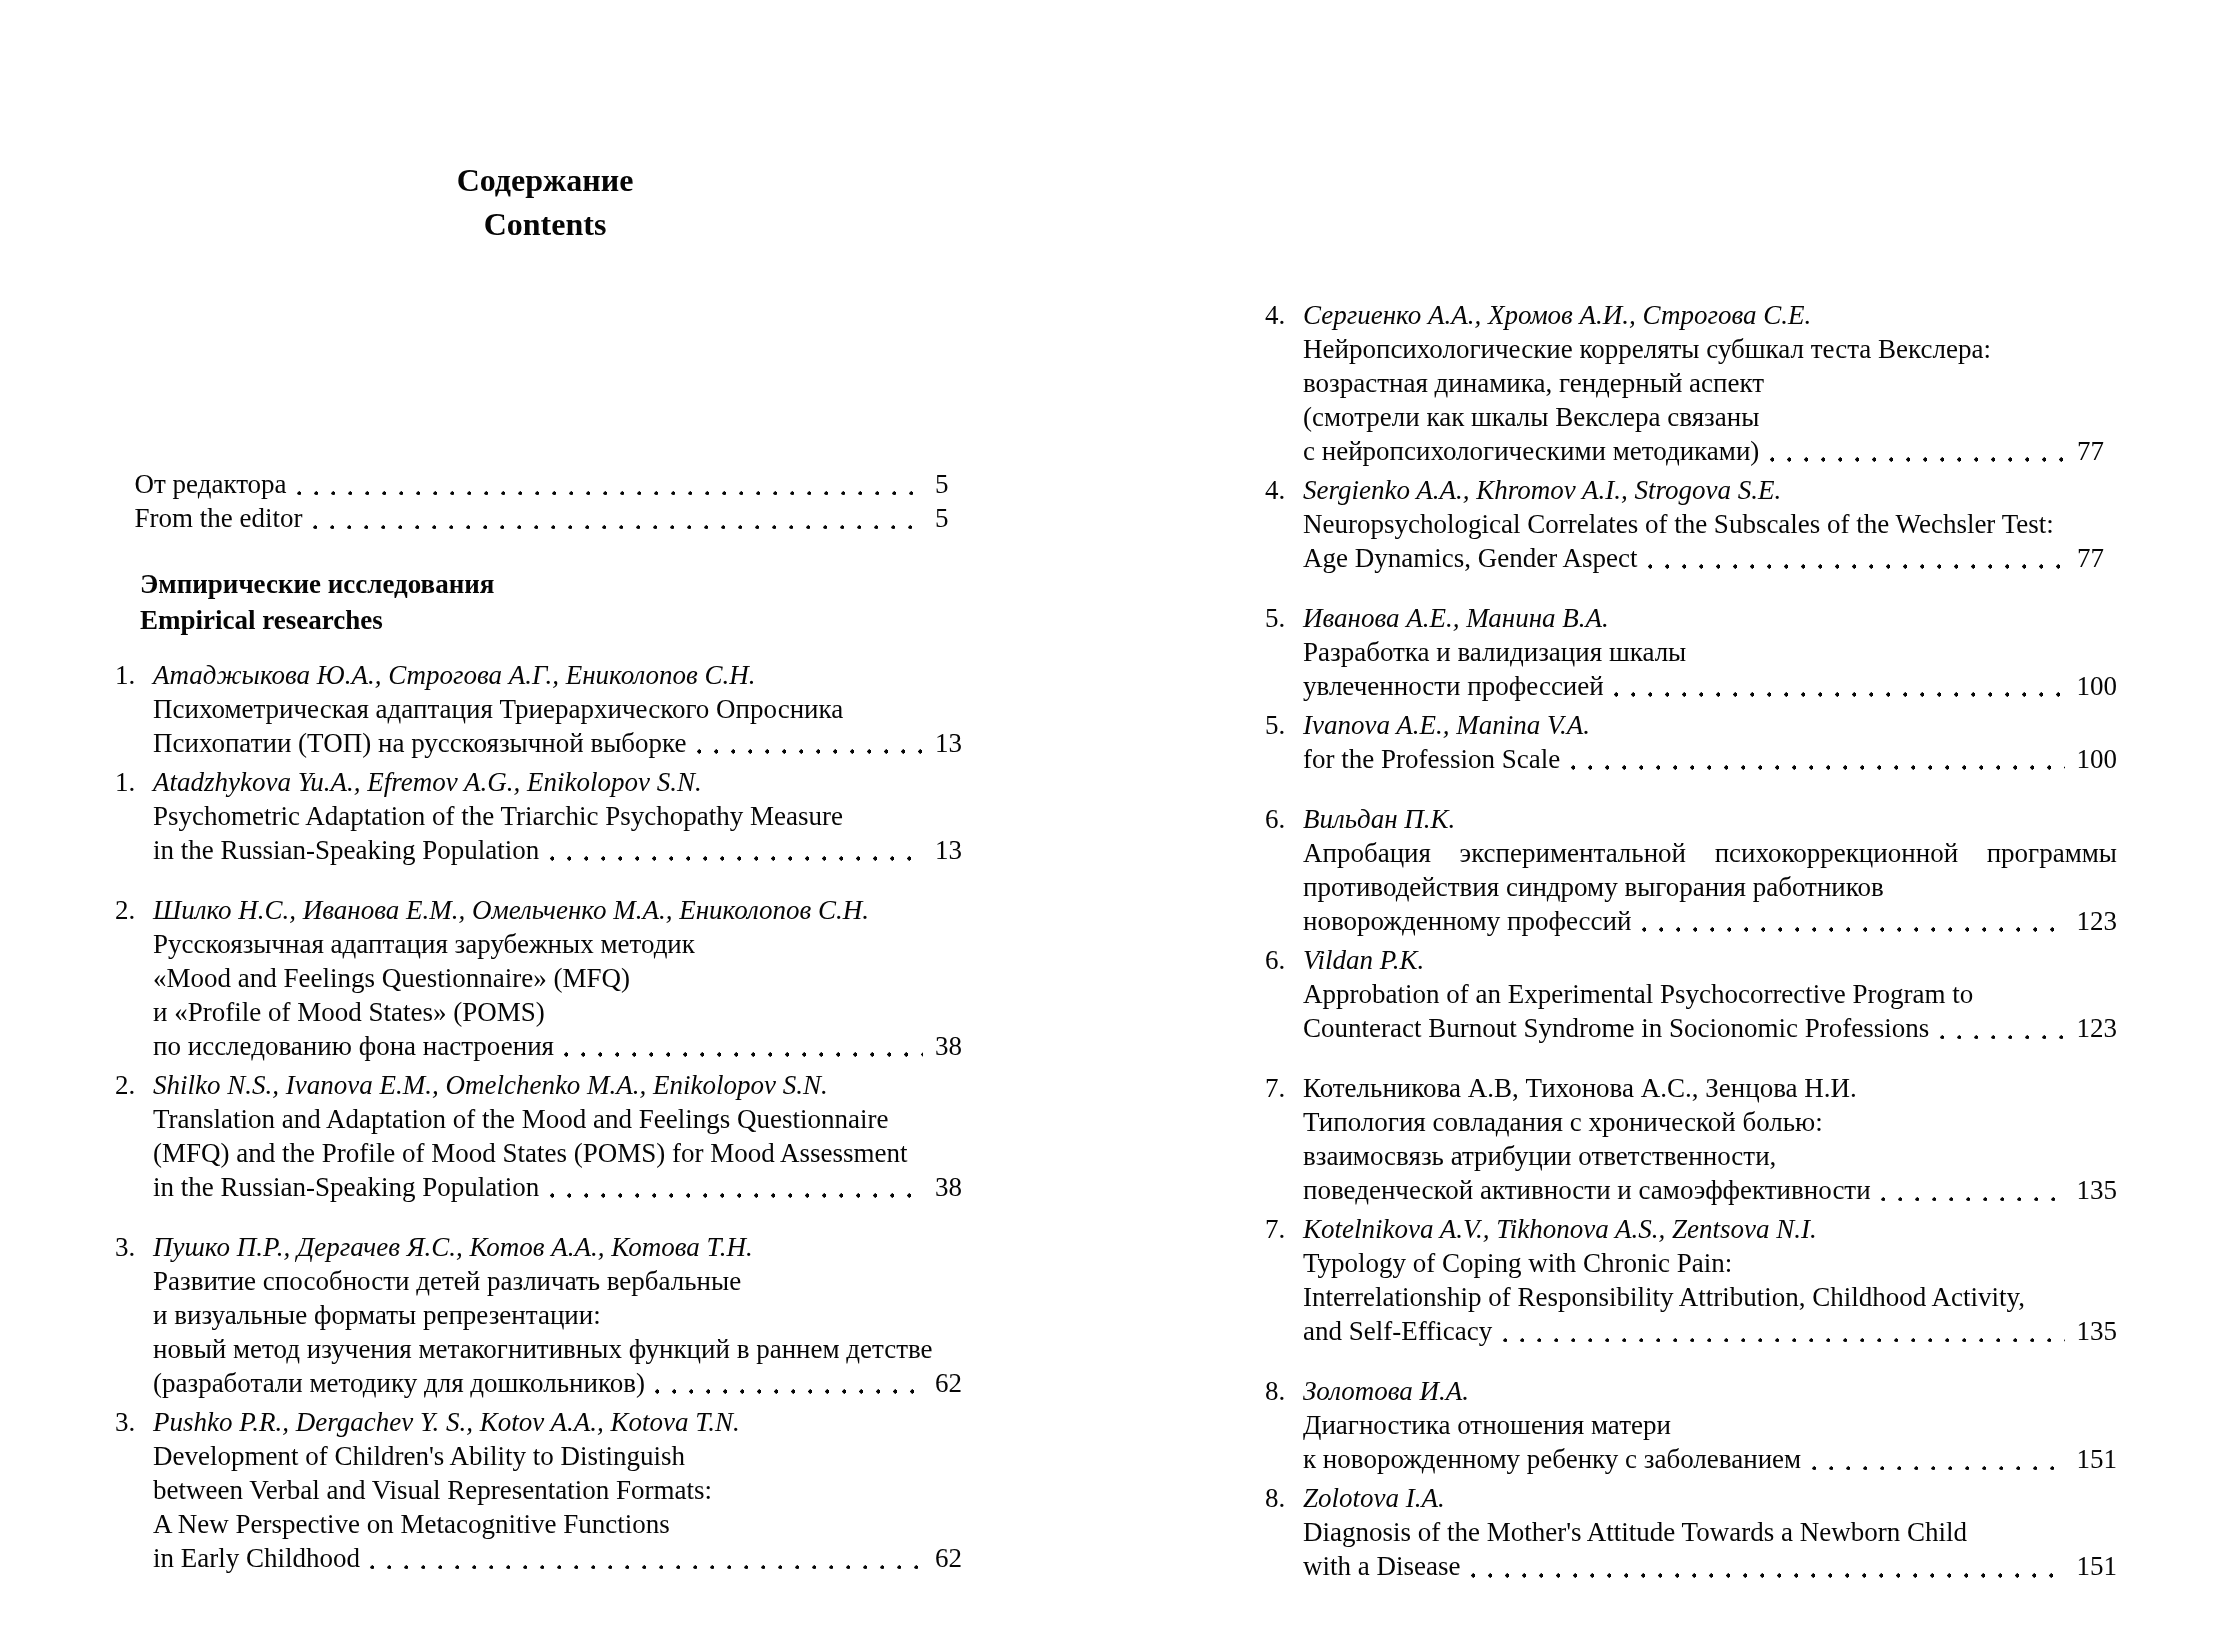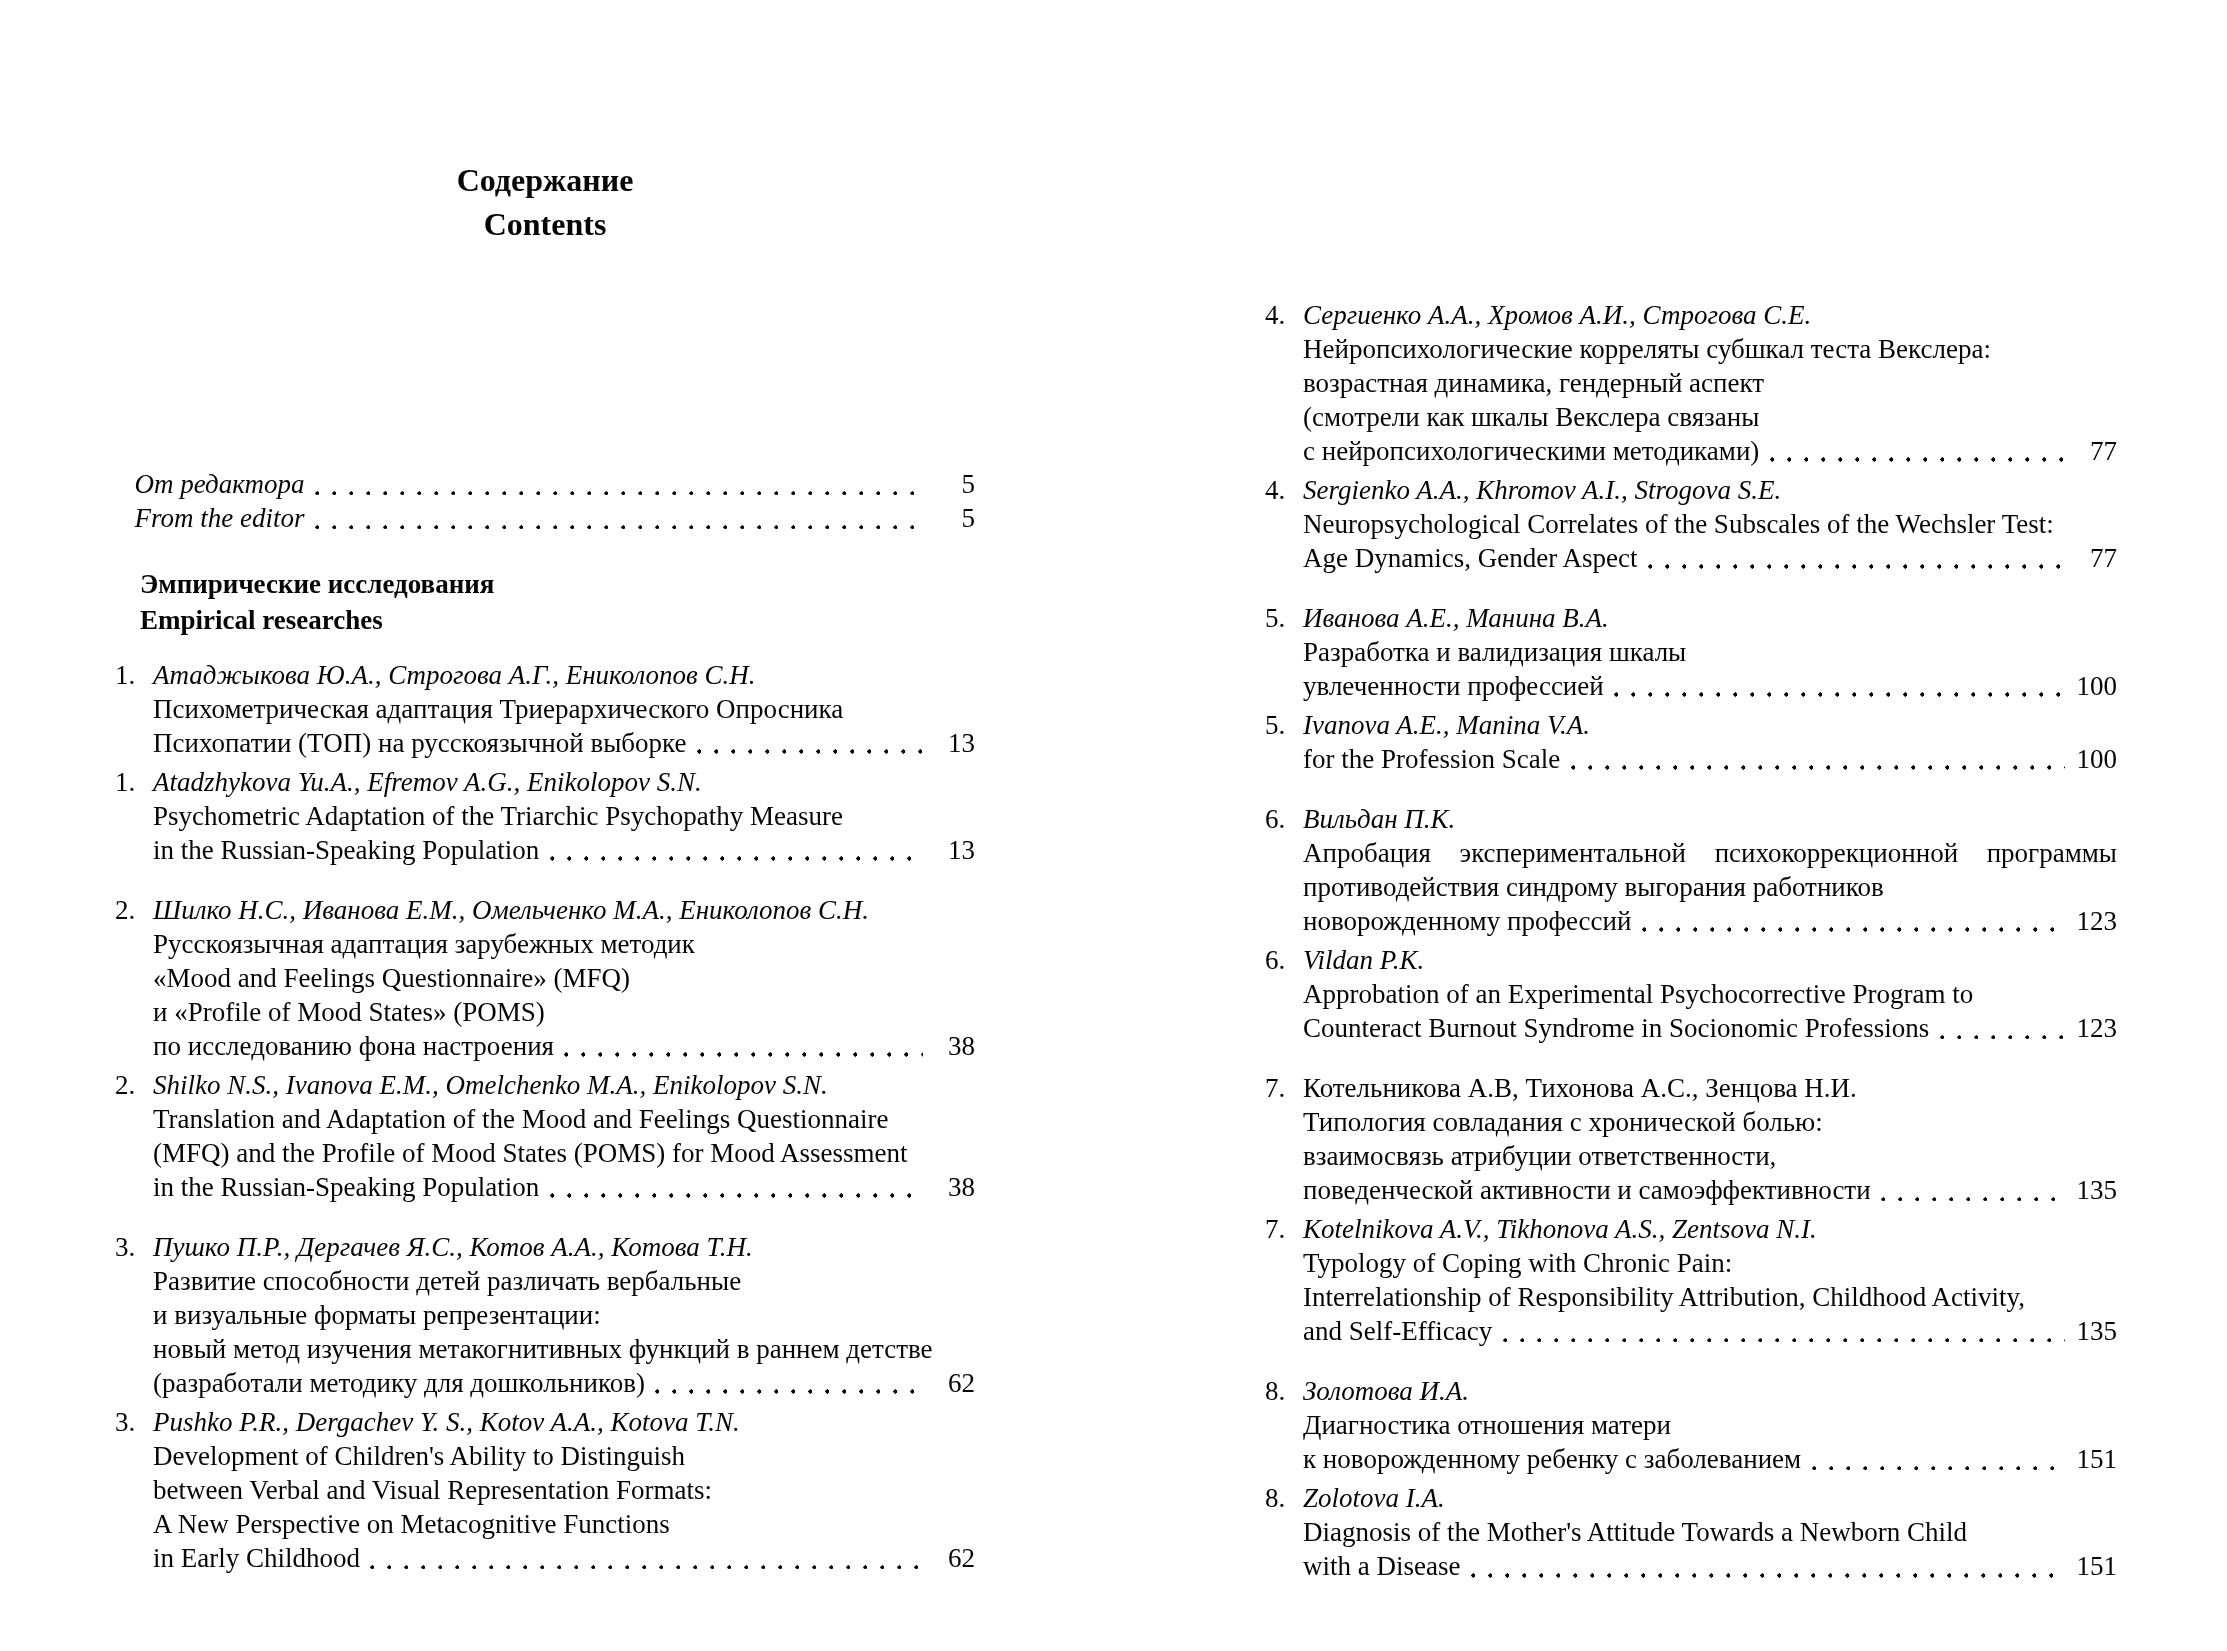--- a/index.html
+++ b/index.html
@@ -20,21 +20,21 @@
     font-size: 32px;
     font-weight: bold;
     line-height: 44px;
   }
   .col { position: absolute; font-size: 27px; }
   .col-left  { left: 115px;  top: 467px; width: 860px; }
   .col-right { left: 1265px; top: 278px; width: 852px; }
 
   .editor-block { margin-left: 19.5px; }
   .editor-row { display: flex; align-items: baseline; line-height: 34px; }
-  .editor-label { white-space: nowrap; font-style: italic; }
+  .editor-label { white-space: nowrap; }
 
   .section-head {
     margin-top: 31px;
     margin-left: 25px;
     font-weight: bold;
     font-size: 27px;
     line-height: 36px;
   }
 
   .items { margin-top: 19.5px; }
@@ -59,21 +59,21 @@
     flex: 1 1 auto;
     min-width: 26px;
     height: 4.6px;
     align-self: flex-end;
     margin: 0 11.7px 5.9px 10.4px;
     background-image: radial-gradient(circle 2.1px at 2.3px 2.3px, #060606 1.8px, rgba(0,0,0,0) 2.1px);
     background-size: 17px 4.6px;
     background-repeat: repeat-x;
     background-position: left center;
   }
-  .page-num { flex: none; min-width: 40px; text-align: right; white-space: nowrap; }
+  .page-num { flex: none; min-width: 40px; text-align: left; white-space: nowrap; }
 </style>
 </head>
 <body>
 
 <div class="page">
   <header class="title-block">
     <div>Содержание</div>
     <div>Contents</div>
   </header>
 

